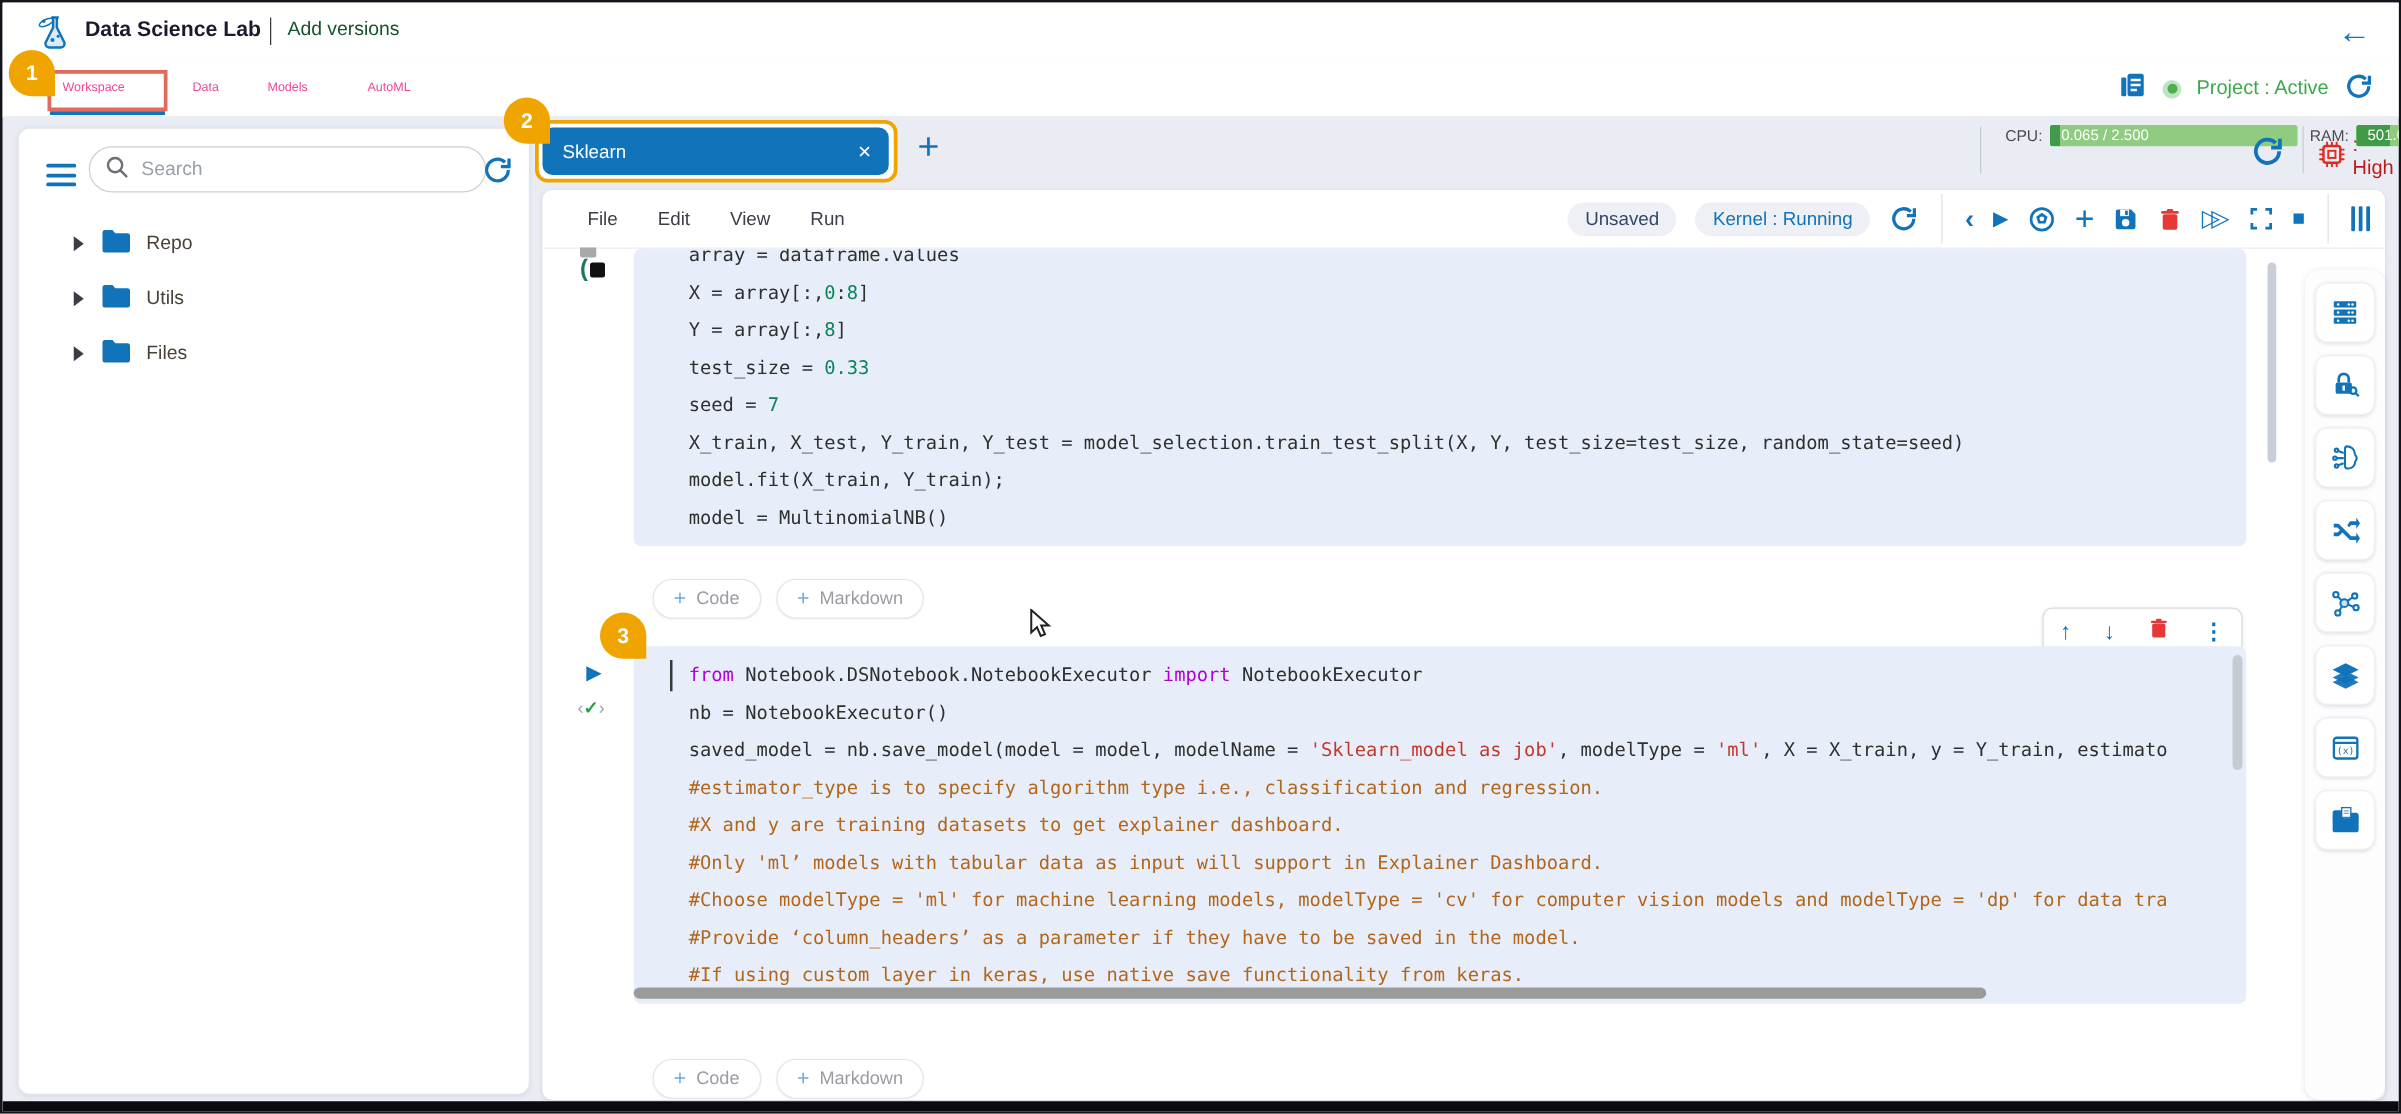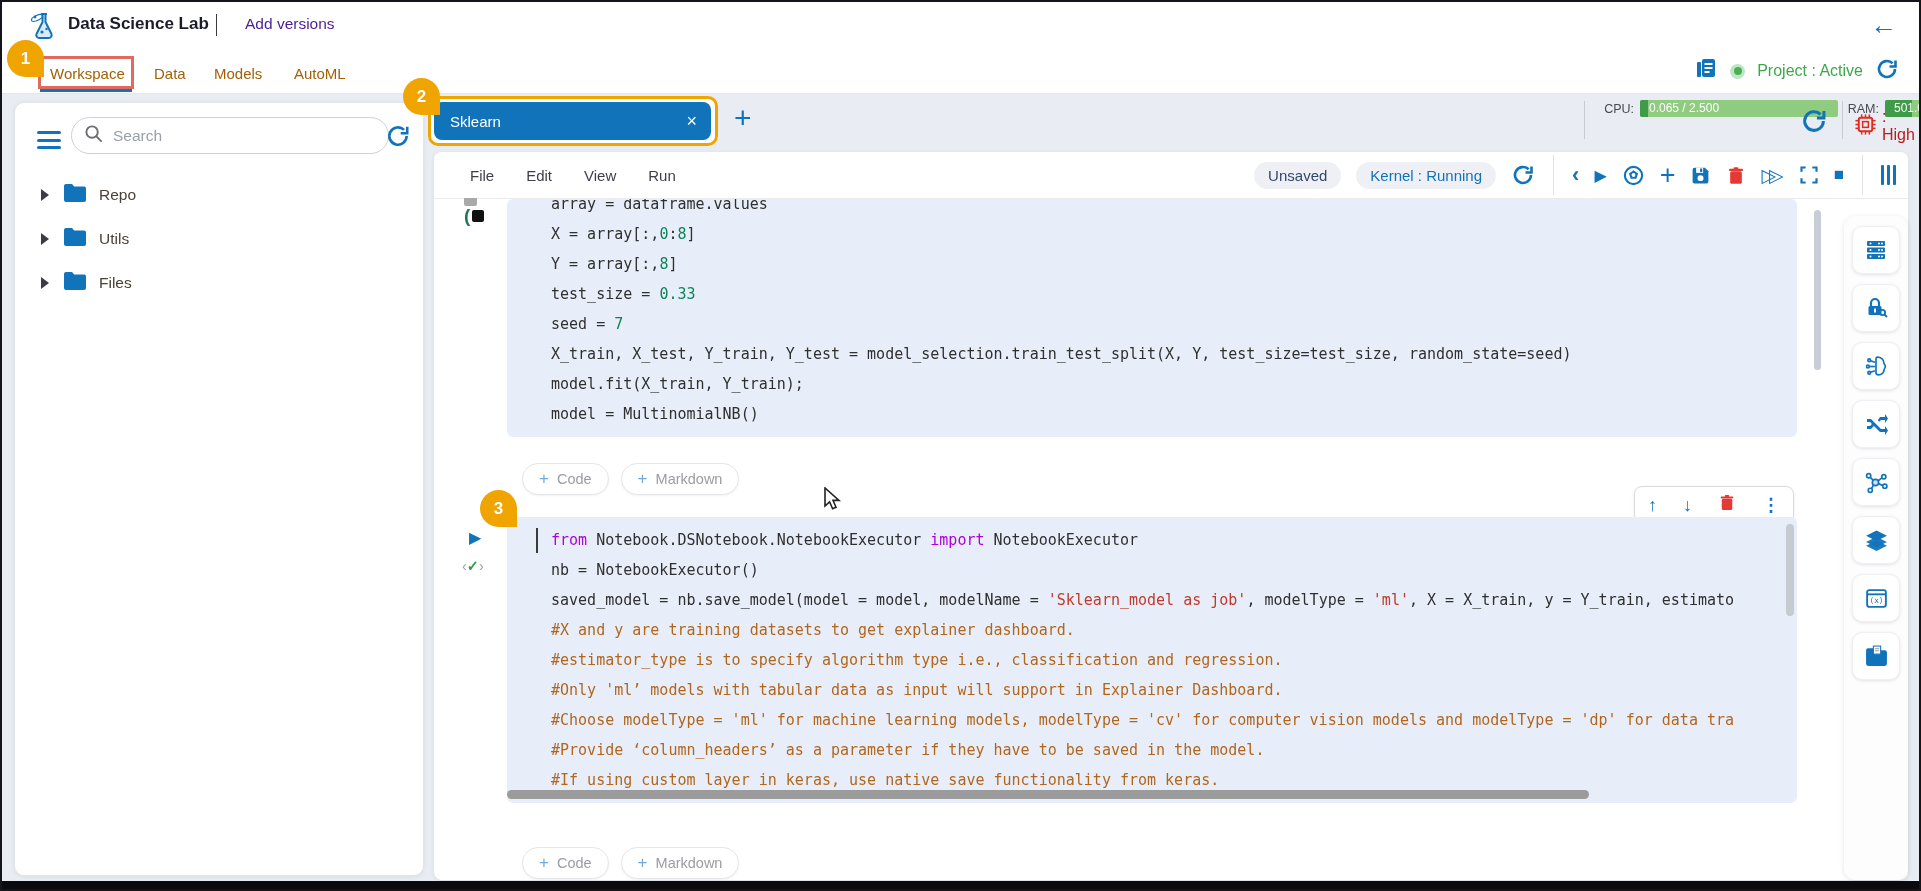--- a/index.html
+++ b/index.html
@@ -3,43 +3,43 @@
 <meta charset="utf-8">
 <style>
   html,body{margin:0;padding:0;background:#d8dbe0;font-family:"Liberation Sans",sans-serif;}
   .screen{position:relative;width:1921px;height:891px;background:#e9edf3;border:2px solid #14141b;
           box-sizing:border-box;overflow:hidden;}
   
   .header{position:absolute;left:0;top:0;width:100%;height:47px;background:#fff;}
   .logo{position:absolute;left:26px;top:8px;}
   .app-title{position:absolute;left:66px;top:12px;font-size:17px;font-weight:bold;color:#1b1b2b;}
   .hdr-div{position:absolute;left:214px;top:12px;width:1px;height:22px;background:#3a3a3a;}
-  .add-versions{position:absolute;left:243px;top:13px;font-size:15.5px;color:#4c1d95;cursor:default;}
+  .add-versions{position:absolute;left:228px;top:13px;font-size:15.5px;color:#14532d;cursor:default;}
   .back-arrow{position:absolute;right:22px;top:8px;font-size:27px;font-weight:bold;color:#1173ba;cursor:pointer;}
   
   .navrow{position:absolute;left:0;top:47px;width:100%;height:44px;background:#fff;border-bottom:1px solid #e3e6eb;}
-  .nav-tab{position:absolute;top:16px;font-size:15px;color:#a16207;cursor:pointer;}
+  .nav-tab{position:absolute;top:16px;font-size:10px;color:#ec4899;cursor:pointer;}
   .ws-box{position:absolute;left:36px;top:7px;width:96px;height:33px;border:3px solid #e06a5e;box-sizing:border-box;}
   .ws-underline{position:absolute;left:38px;top:40px;width:92px;height:3px;background:#1173ba;}
   .project-row{position:absolute;right:20px;top:0;height:44px;display:flex;align-items:center;gap:12px;}
   .project-status{font-size:16px;color:#3da84a;}
   .status-dot{width:15px;height:15px;border-radius:50%;background:#bfe5c5;display:flex;align-items:center;justify-content:center;}
   .status-dot i{width:8px;height:8px;border-radius:50%;background:#4caf50;display:block;}
   
   .sidebar{position:absolute;left:12px;top:100px;width:408px;height:772px;background:#fff;border:1px solid #e2e5ea;
            border-radius:10px;box-shadow:0 1px 4px rgba(30,40,60,.08);}
   .hamburger{position:absolute;left:22px;top:28px;width:24px;height:18px;display:flex;flex-direction:column;justify-content:space-between;cursor:pointer;}
   .hamburger span{display:block;height:3px;border-radius:2px;background:#1173ba;}
   .search-pill{position:absolute;left:56px;top:14px;width:318px;height:37px;border:1.5px solid #ccd1d8;border-radius:19px;
                display:flex;align-items:center;padding:0 12px;box-sizing:border-box;background:#fff;}
   .search-pill input{border:none;outline:none;font-size:15.5px;color:#333;width:100%;margin-left:8px;font-family:"Liberation Sans",sans-serif;background:transparent;}
   .search-pill input::placeholder{color:#9aa0a8;}
   .side-refresh{position:absolute;right:12px;top:20px;cursor:pointer;}
   .tree{position:absolute;left:0;top:70px;width:100%;}
-  .tree-row{display:flex;align-items:center;height:44px;padding-left:26px;cursor:pointer;}
+  .tree-row{display:flex;align-items:center;height:44px;padding-left:44px;cursor:pointer;}
   .tw{width:0;height:0;border-top:6px solid transparent;border-bottom:6px solid transparent;border-left:8px solid #3c3c44;margin-right:14px;}
   .tree-label{font-size:15.5px;color:#4a4238;margin-left:12px;}
   
   .tab-ring{position:absolute;left:426px;top:94px;width:290px;height:50px;border:3px solid #f0a400;border-radius:10px;box-sizing:border-box;background:#fff;}
   .nb-tab{position:absolute;left:432px;top:100px;width:277px;height:38px;background:#1173ba;border-radius:8px;
           display:flex;align-items:center;color:#fff;font-size:15px;padding:0 14px 0 16px;box-sizing:border-box;cursor:pointer;}
   .nb-tab .close{margin-left:auto;font-size:18px;cursor:pointer;}
   .add-tab{position:absolute;left:732px;top:99px;font-size:30px;font-weight:300;color:#1173ba;cursor:pointer;}
   .res-block{position:absolute;left:1594px;top:98px;display:flex;flex-direction:row;gap:3px;}
   .res-row{display:flex;align-items:center;gap:6px;}
@@ -379,22 +379,22 @@
 
     <span class="gutter-play">▶</span>
     <span class="gutter-check"><span>‹</span><b>✓</b><span>›</span></span>
 
     <div class="cell cell2">
       <div class="code">
         <span class="caret"></span>
       <div class="code-line"><span class="tok-k">from</span><span class="tok-p"> Notebook.DSNotebook.NotebookExecutor </span><span class="tok-k">import</span><span class="tok-p"> NotebookExecutor</span></div>
           <div class="code-line"><span class="tok-p">nb = NotebookExecutor()</span></div>
           <div class="code-line"><span class="tok-p">saved_model = nb.save_model(model = model, modelName = </span><span class="tok-s">'Sklearn_model as job'</span><span class="tok-p">, modelType = </span><span class="tok-s">'ml'</span><span class="tok-p">, X = X_train, y = Y_train, estimato</span></div>
+          <div class="code-line"><span class="tok-c">#estimator_type is to specify algorithm type i.e., classification and regression.</span></div>
           <div class="code-line"><span class="tok-c">#X and y are training datasets to get explainer dashboard.</span></div>
-          <div class="code-line"><span class="tok-c">#estimator_type is to specify algorithm type i.e., classification and regression.</span></div>
           <div class="code-line"><span class="tok-c">#Only 'ml’ models with tabular data as input will support in Explainer Dashboard.</span></div>
           <div class="code-line"><span class="tok-c">#Choose modelType = 'ml' for machine learning models, modelType = 'cv' for computer vision models and modelType = 'dp' for data tra</span></div>
           <div class="code-line"><span class="tok-c">#Provide ‘column_headers’ as a parameter if they have to be saved in the model.</span></div>
           <div class="code-line"><span class="tok-c">#If using custom layer in keras, use native save functionality from keras.</span></div>
         </div>
     </div>
     <span class="hscroll"></span>
     <span class="cell-vscroll"></span>
 
     <div class="addrow addrow2">

